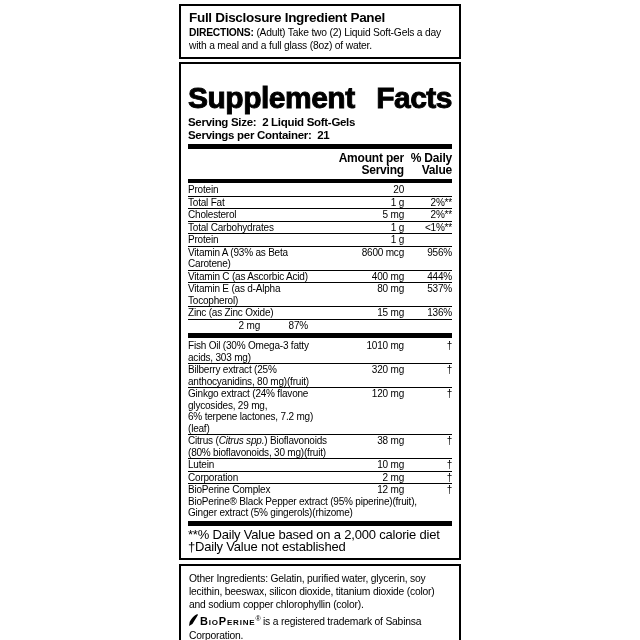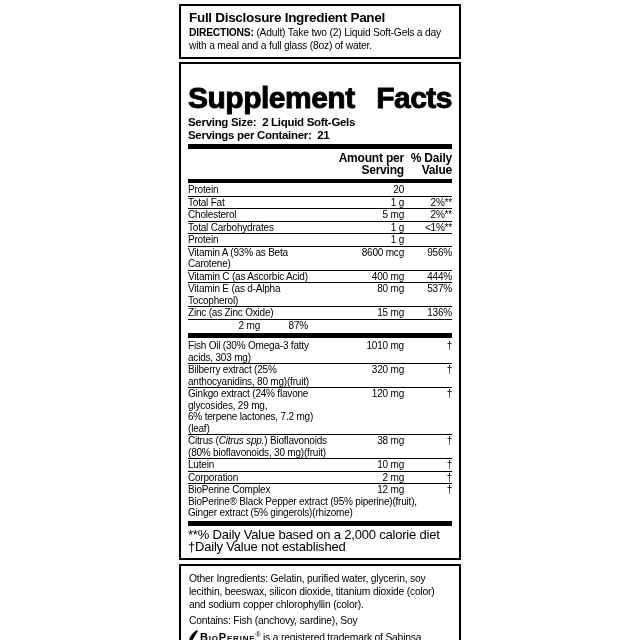--- a/index.html
+++ b/index.html
@@ -170,19 +170,18 @@
     <div class="bar"></div>
 
     <div class="fa-notes">
       <span class="l2">**% Daily Value based on a 2,000 calorie diet</span>
       <span class="l2">†Daily Value not established</span>
     </div>
   </div>
 
   <div class="box boxC">
     <p><span class="bold-txt">Other Ingredients:</span><span>  Gelatin, purified water, glycerin, soy lecithin, beeswax, silicon dioxide, titanium dioxide (color) and sodium copper chlorophyllin (color).</span></p>
-    <p class="bold-txt">Contains: Fish (anchovy, sardine), Soy</p>
     <p><span class="pen"><svg width="9" height="12" viewBox="0 0 9 12">
             <path d="M8.4 0 C5.2 1.4 2.6 3.9 0.7 7.8 L0 12 L3.4 10.1 C5.4 7.1 7 4.1 8.9 1.1 Z" fill="#000"></path>
           </svg></span><span class="brand">BioPerine</span><span class="reg">®</span><span> is a registered trademark of Sabinsa Corporation.</span></p>
 
   </div>
 </div>
 
 </body></html>

